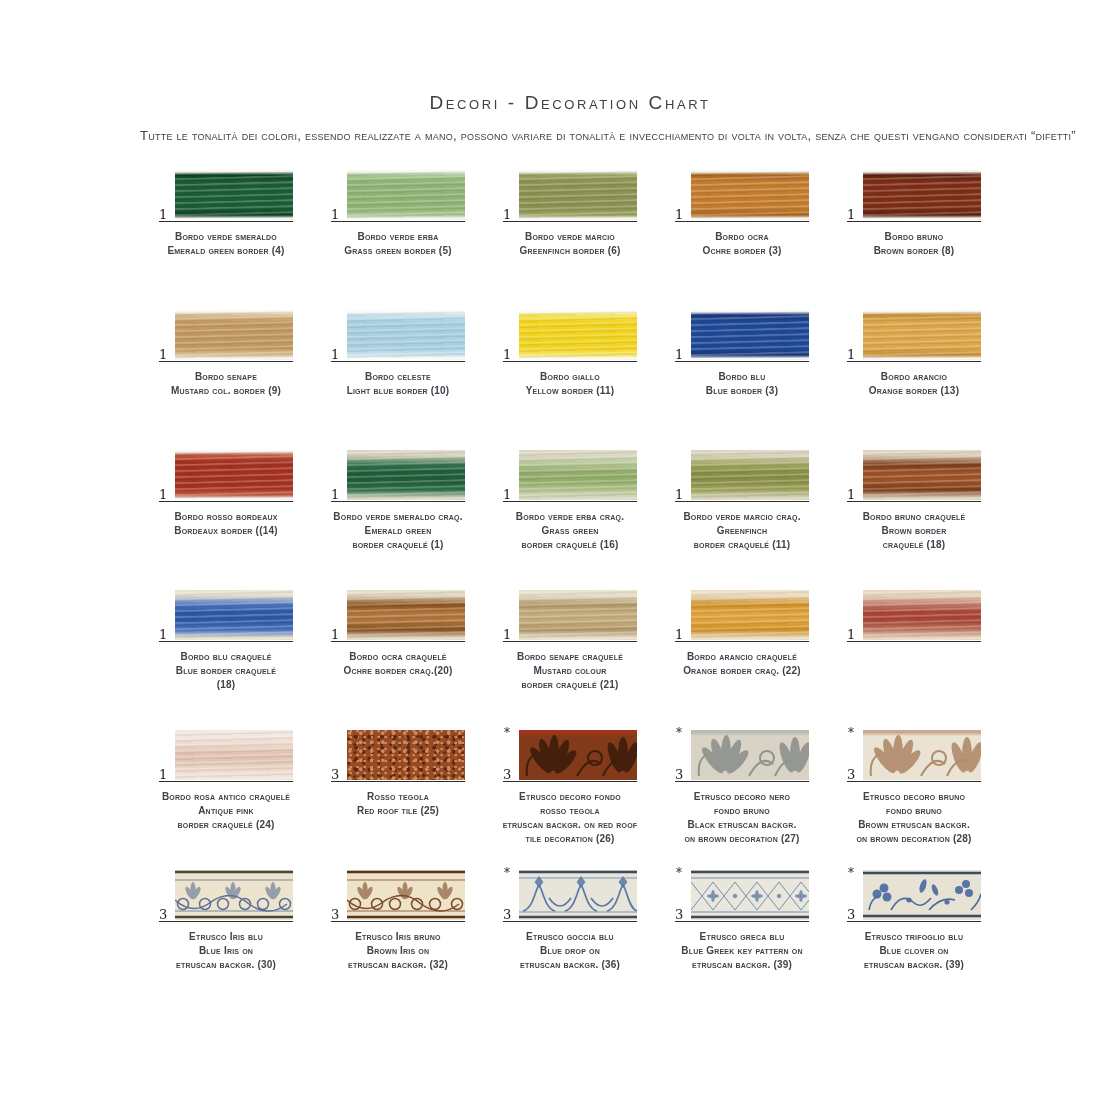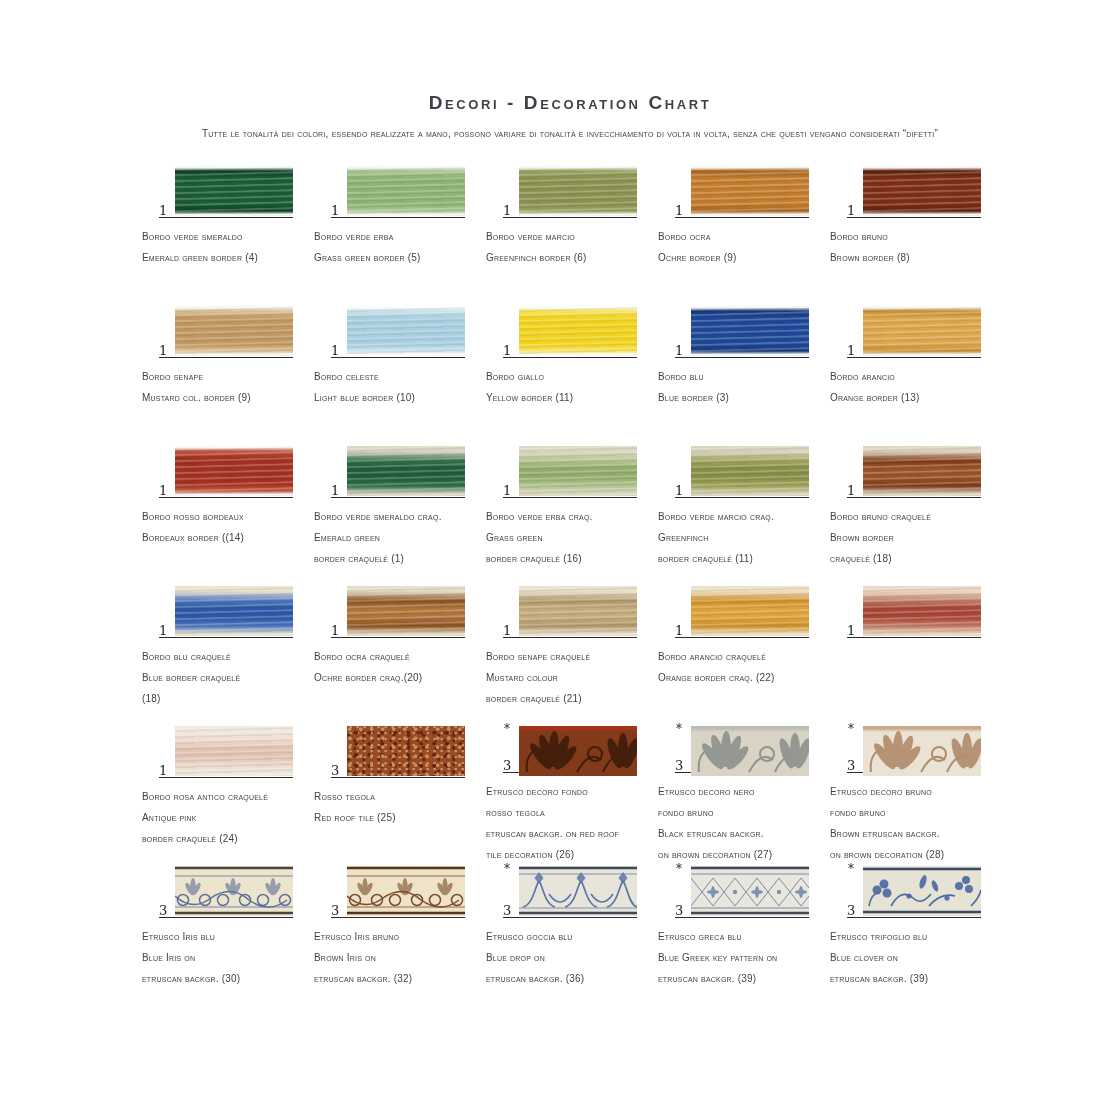--- a/index.html
+++ b/index.html
@@ -1,19 +1,19 @@
 <!DOCTYPE html>
 <html><head>
 <meta charset="utf-8">
 <style>
   html,body{margin:0;padding:0;background:#ffffff;width:1100px;height:1100px;overflow:hidden;}
   .sheet{width:860px;margin:0 auto 0 140px;font-family:"Liberation Sans",sans-serif;color:#3d4248;}
   .page-title{margin-top:92px;text-align:center;font-size:19px;font-variant:small-caps;
-    letter-spacing:2.6px;font-weight:700;color:#3d4248;}
-  .page-subtitle{margin-top:14px;text-align:center;font-size:10px;font-variant:small-caps;
+    letter-spacing:2.6px;font-weight:400;color:#3d4248;}
+  .page-subtitle{margin-top:14px;text-align:center;font-size:13px;font-variant:small-caps;
     letter-spacing:.25px;white-space:nowrap;color:#3d4248;}
   .grid{margin-top:26px;display:grid;grid-template-columns:repeat(5,172px);}
   .cell{height:140px;display:flex;flex-direction:column;align-items:center;position:relative;}
   .swatch-row{position:relative;width:134px;height:52px;border-bottom:1.3px solid #2b2b2b;}
   .qty{position:absolute;left:0;bottom:0;font-family:"DejaVu Serif",serif;font-size:13px;color:#222;line-height:13px;}
   .star{position:absolute;left:1px;top:-3px;font-family:"DejaVu Serif",serif;font-size:12px;color:#222;}
   .swatch{position:absolute;left:16px;top:1px;width:118px;height:50px;background:var(--bg,#f5f5f2);overflow:hidden;}
   .swatch::before{content:"";position:absolute;inset:0;z-index:0;}
   .swatch::after{content:"";position:absolute;inset:0;z-index:2;}
   
@@ -37,22 +37,22 @@
     background-size:11px 9px,13px 11px,7px 6px,9px 8px,15px 12px,auto;}
   
   .swatch[data-pattern="leaf"]::before{
     background:linear-gradient(180deg,var(--c2) 0 5%,transparent 12%);}
   .swatch svg{position:absolute;inset:0;z-index:1;display:none;width:118px;height:50px;}
   .swatch[data-pattern="leaf"]   svg.svg-leaf,
   .swatch[data-pattern="iris"]   svg.svg-iris,
   .swatch[data-pattern="drop"]   svg.svg-drop,
   .swatch[data-pattern="greek"]  svg.svg-greek,
   .swatch[data-pattern="clover"] svg.svg-clover{display:block;}
-  .caption{margin-top:8px;font-size:10px;line-height:21px;letter-spacing:.2px;
-    font-variant:small-caps;white-space:pre-line;color:#3e434a;width:168px;}
+  .caption{margin-top:8px;text-align:center;font-size:10px;line-height:14px;letter-spacing:.2px;
+    font-variant:small-caps;white-space:pre-line;color:#3e434a;width:168px;font-weight:bold;}
 </style>
 </head>
 <body>
 
 <div class="sheet">
   <div class="page-title">Decori - Decoration Chart</div>
   <div class="page-subtitle">Tutte le tonalità dei colori, essendo realizzate a mano, possono variare di tonalità e invecchiamento di volta in volta, senza che questi vengano considerati “difetti”</div>
   <div class="grid">
   <div class="cell">
     <div class="swatch-row">
@@ -108,21 +108,21 @@
       <span class="qty">1</span>
       <div class="swatch" data-pattern="band" style="--c1: #c47c2c; --c2: #a9651f; --bg: #f6f6f4;">
         
         
         
         
         
       </div>
     </div>
     <div class="caption">Bordo ocra
-Ochre border (9)</div>
+Ochre border (3)</div>
   </div>
 
   <div class="cell">
     <div class="swatch-row">
       <span class="star"></span>
       <span class="qty">1</span>
       <div class="swatch" data-pattern="band" style="--c1: #7e2d15; --c2: #5f1f0d; --bg: #f6f6f4;">
         
         
         

